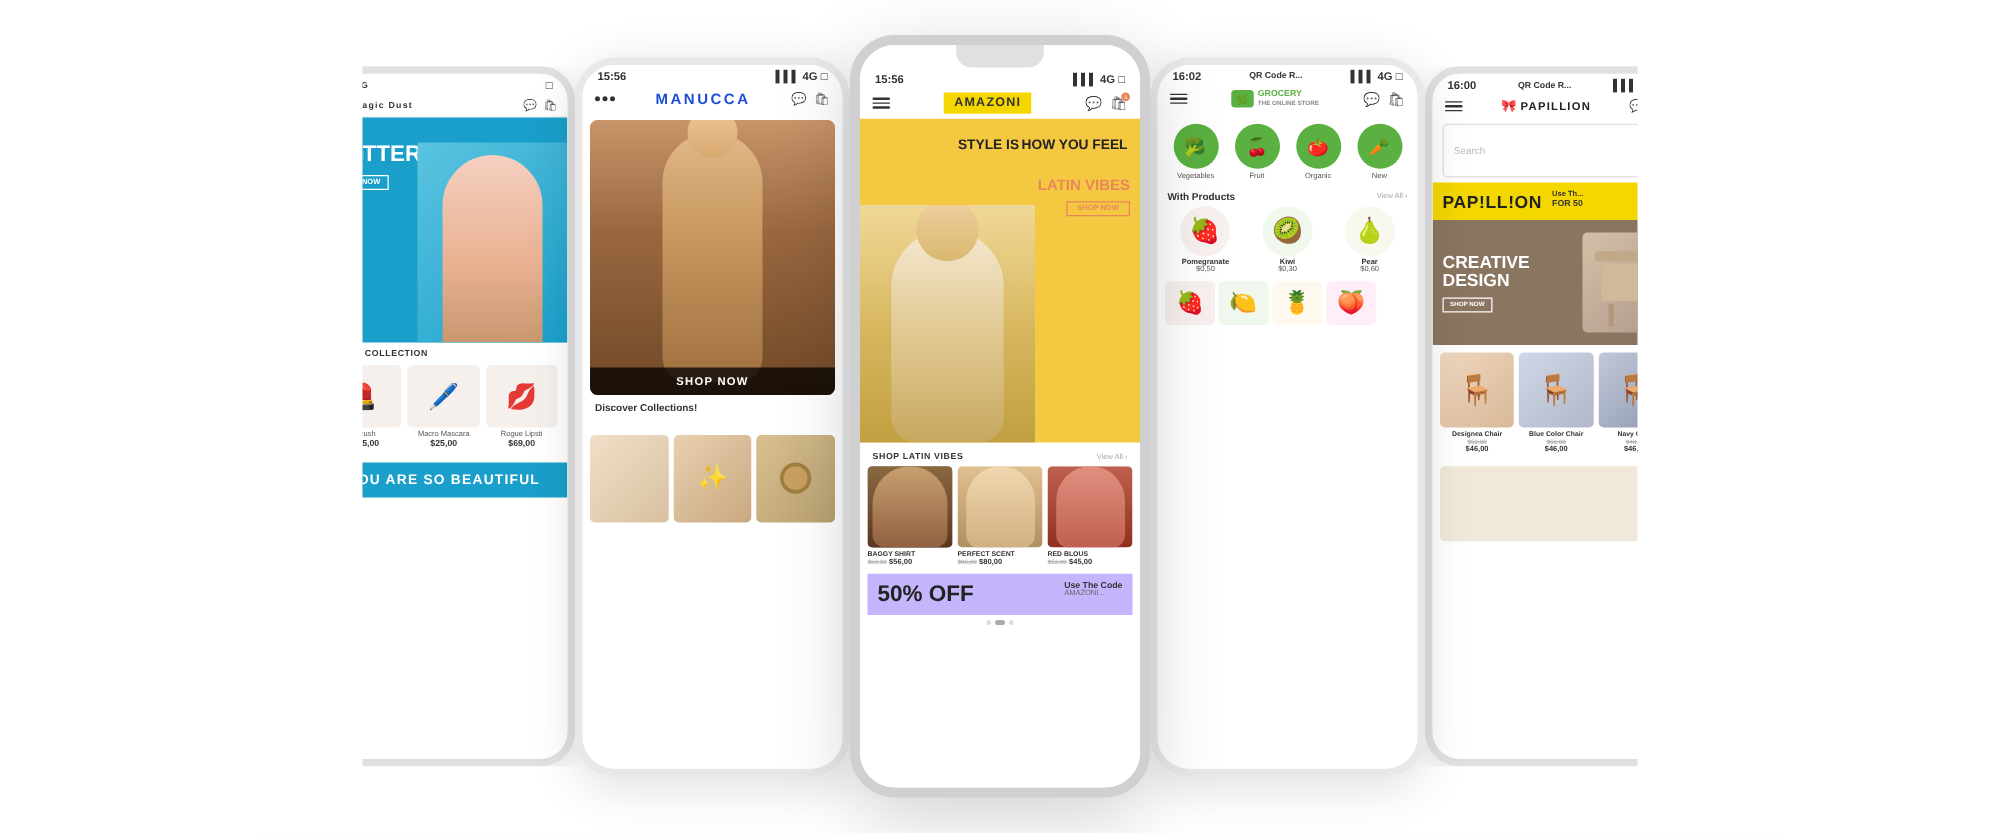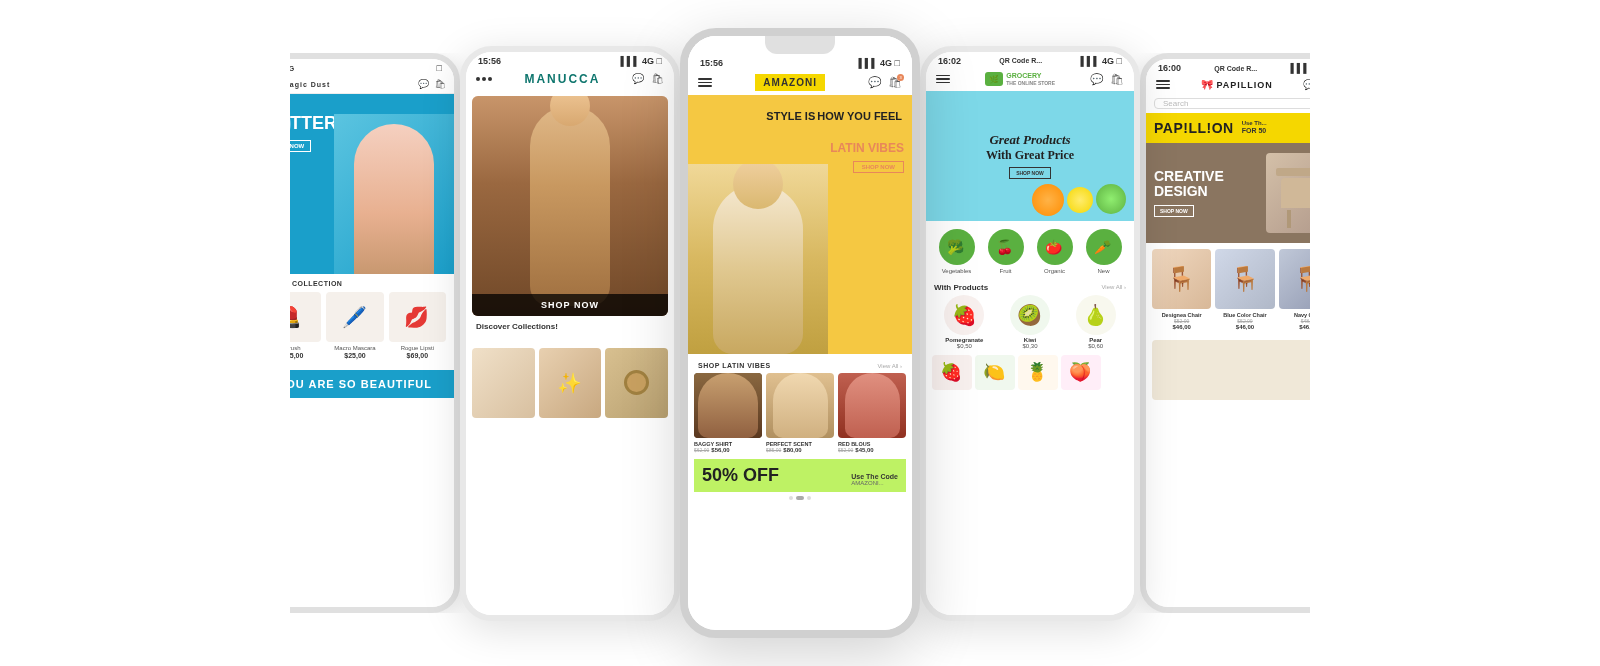--- a/index.html
+++ b/index.html
@@ -289,21 +289,21 @@
     .dot {
       width: 4px;
       height: 4px;
       border-radius: 50%;
       background: #333;
     }
 
     .phone2-logo {
       font-size: 12px;
       font-weight: 800;
-      color: #0f766e;
+      color: #1d4ed8;
       letter-spacing: 2px;
     }
 
     .phone2-icons {
       display: flex;
       gap: 6px;
       font-size: 10px;
       color: #555;
     }
 
@@ -544,25 +544,25 @@
       text-decoration: line-through;
     }
 
     .product-price-new {
       font-size: 6px;
       font-weight: 700;
       color: #333;
     }
 
     .fifty-off-banner {
-      background: #bef264;
+      background: #c4b5fd;
       margin: 6px 6px 0;
       padding: 6px 8px;
       display: flex;
-      align-items: flex-end;
+      align-items: flex-start;
       justify-content: space-between;
       position: relative;
     }
 
     
     .phone4-content {
       background: white;
     }
 
     .phone4-header {
@@ -754,21 +754,21 @@
     }
 
     .bow-icon {
       font-size: 10px;
     }
 
     .search-bar {
       margin: 4px 8px;
       border: 1px solid #ddd;
       border-radius: 4px;
-      padding: 0 8px;
+      padding: 16px 8px;
       font-size: 8px;
       color: #999;
       background: white;
     }
 
     .papillion-hero {
       background: #f5d700;
       height: 30px;
       display: flex;
       align-items: center;
@@ -1150,30 +1150,20 @@
         <div class="grocery-logo">
           <div class="grocery-logo-icon">🌿</div>
           <div style="font-size:7px;font-weight:800;color:#5ab040;line-height:1.1;">GROCERY<br><span style="font-size:5px;color:#888;">THE ONLINE STORE</span></div>
         </div>
         <div class="phone4-icons">
           <span>💬</span>
           <span>🛍</span>
         </div>
       </div>
 
-      <div class="hero-grocery">
-        <div class="hero-grocery-title">Great Products</div>
-        <div class="hero-grocery-subtitle">With Great Price</div>
-        <div class="shop-now-btn-green">SHOP NOW</div>
-        <div class="hero-grocery-fruits">
-          <div class="fruit-circle fruit-orange" style="width:32px;height:32px;"></div>
-          <div class="fruit-circle fruit-lemon" style="width:26px;height:26px;margin-top:3px;"></div>
-          <div class="fruit-circle fruit-lime" style="width:30px;height:30px;"></div>
-        </div>
-      </div>
 
       <div class="categories-row">
         <div class="category-item">
           <div class="category-circle">🥦</div>
           <div class="category-label">Vegetables</div>
         </div>
         <div class="category-item">
           <div class="category-circle">🍒</div>
           <div class="category-label">Fruit</div>
         </div>

